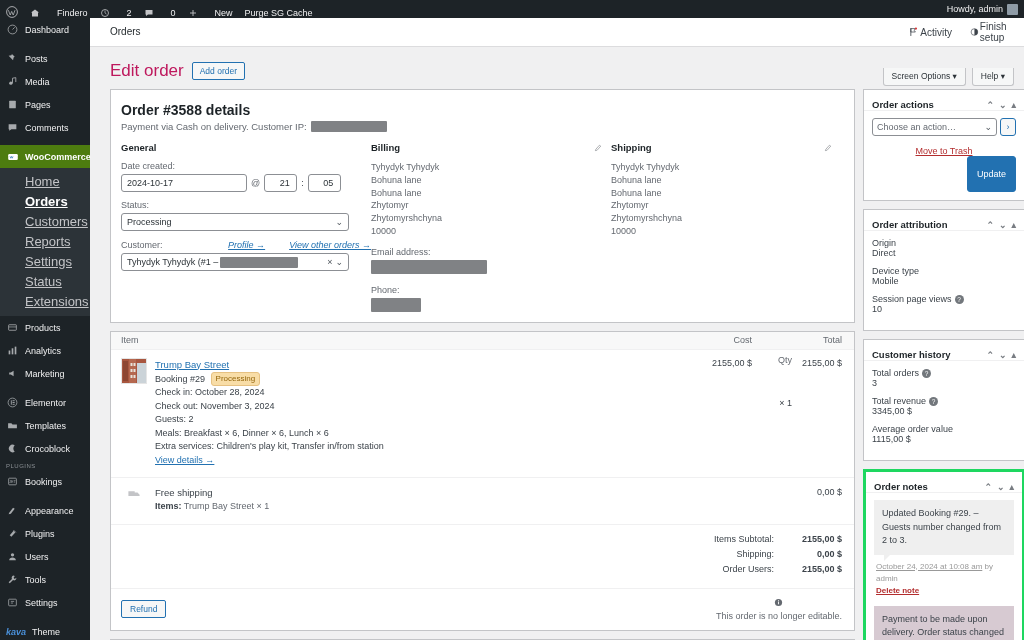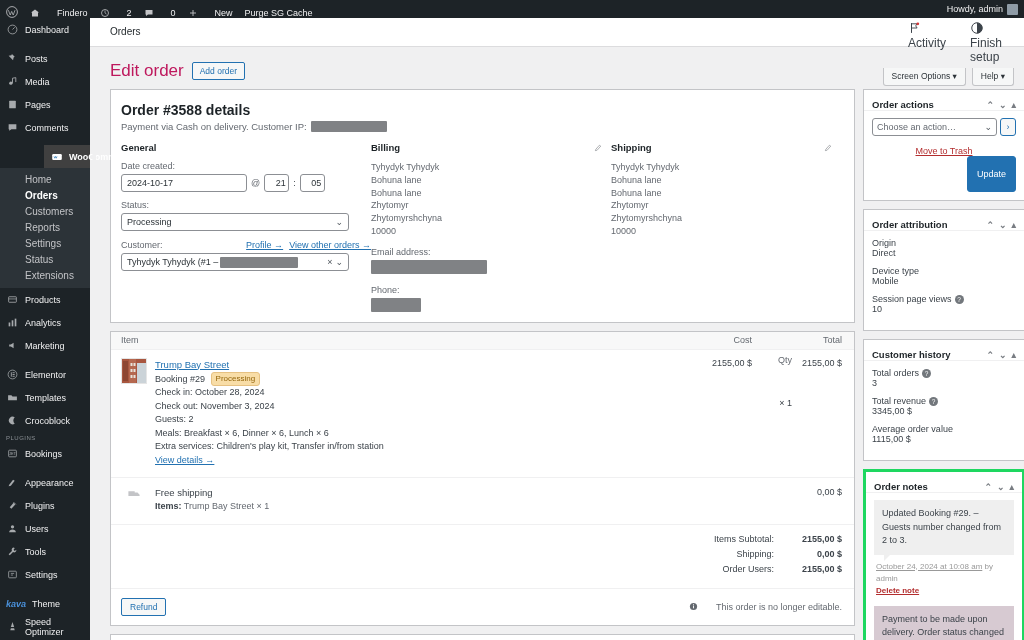--- a/index.html
+++ b/index.html
@@ -26,38 +26,38 @@
   .sidebar {
     position:absolute; top:18px; left:0; width:90px; height:622px;
     background:#1d2327; color:#f0f0f1; font-size:9px; z-index:40;
   }
   .menu-item {
     display:flex; align-items:center; gap:6px;
     height:23px; padding:0 6px; color:#f0f0f1; position:relative;
   }
   .menu-item .mi-ic { width:13px; display:flex; justify-content:center; align-items:center; flex:0 0 13px; }
   .menu-item .mi-ic svg { display:block; }
-  .menu-item.current { background:#404040; color:#fff; font-weight:600;margin-left:44px; }
+  .menu-item.current { background:#4d7c0f; color:#fff; font-weight:600; }
   .menu-item.current:after {
     content:""; position:absolute; right:-6px; top:50%; margin-top:-6px;
     border:6px solid transparent; border-right-color:#f0f0f1; border-left:0;
   }
   .submenu { background:#2c3338; padding:3px 0 5px 0; }
-  .sub-item { display:block; padding:2.5px 6px 2.5px 25px; color:#c3c4c7; font-size:10px; }
+  .sub-item { display:block; padding:2.5px 6px 2.5px 25px; color:#c3c4c7; font-size:13px;text-decoration:underline; }
   .sub-item.cur { color:#fff; font-weight:600; }
   .menu-sep { height:6px; }
   .menu-group-label { font-size:6px; color:#8a8f94; letter-spacing:.5px; padding:3px 6px 1px 6px; text-transform:uppercase; }
   .kava { color:#4a90d9; font-style:italic; font-weight:700; }
 
   
   .main { position:absolute; top:18px; left:90px; width:934px; height:622px; background:#f0f0f1; overflow:hidden; }
   .topwhite { background:#fff; height:29px; position:relative; border-bottom:1px solid #dcdcde; }
   .breadcrumb { position:absolute; left:20px; top:8px; font-size:10px; color:#1d2327; }
   .top-actions { position:absolute; right:10px; top:3px; display:flex; gap:18px; }
-  .top-act { display:flex; flex-direction:column; align-items:flex-start; gap:1px; font-size:12px; color:#3c434a; width:44px; }
+  .top-act { display:flex; align-items:center; gap:1px; font-size:10px; color:#3c434a; width:44px; }
 
   .screenopts { position:absolute; right:10px; top:50px; display:flex; gap:6px; }
   .so-btn {
     background:#f6f7f7; border:1px solid #c3c4c7; border-top:none;
     border-radius:0 0 3px 3px; font-size:8.5px; color:#2c3338;
     padding:3px 8px; line-height:1.3;
   }
 
   .pagehead { padding:14px 20px 8px 20px; display:flex; align-items:center; gap:8px; }
   .pagetitle { font-size:17px; font-weight:400; color:#be185d;text-align:right; }
@@ -86,29 +86,29 @@
   .odc-title { font-size:9.5px; font-weight:700; color:#1d2327; margin-bottom:8px; }
   .pencil { position:absolute; right:8px; top:0; color:#787c82; }
   .fld-label { font-size:9px; color:#646970; margin:0 0 3px 0; }
   .dt-row { display:flex; align-items:center; gap:4px; margin-bottom:8px; }
   .inp {
     border:1px solid #8c8f94; border-radius:3px; background:#fff;
     height:18px; font-size:9px; color:#2c3338; padding:0 5px;
     display:flex; align-items:center;
   }
   .inp.date { width:126px; }
-  .inp.tm { width:25px; justify-content:center;padding-left:13px; }
+  .inp.tm { width:33px; justify-content:center;padding-left:13px; }
   .sel {
     border:1px solid #8c8f94; border-radius:3px; background:#fff; height:18px;
     font-size:9px; color:#2c3338; padding:0 5px; display:flex; align-items:center;
     width:228px; position:relative;
   }
   .sel .caret { margin-left:auto; color:#50575e; }
   .cust-row { display:flex; align-items:center; margin:9px 0 3px 0; }
-  .cust-links { margin-left:auto; display:flex; gap:6px; }
+  .cust-links { margin-left:auto; display:flex; gap:24px;font-style:italic; }
   .lnk { color:#2271b1; text-decoration:underline; font-size:9px; }
   .addr-line { font-size:9px; color:#646970; line-height:1.42; }
   .addr-lbl { font-size:9px; color:#646970; margin:9px 0 3px 0; }
 
   
   .items-head {
     display:flex; background:#f8f8f8; border-bottom:1px solid #f0f0f1;
     height:18px; align-items:center; font-size:9px; color:#646970;
   }
   .it-item { flex:1; padding-left:10px; }
@@ -131,21 +131,21 @@
   .ship-ic { width:26px; margin:0 8px 0 10px; flex:0 0 26px; display:flex; justify-content:center; color:#c3c4c7; }
   .totals { padding:9px 12px 9px 0; border-bottom:1px solid #f0f0f1; }
   .tot-line { display:flex; justify-content:flex-end; gap:10px; font-size:9px; margin-bottom:5px; }
   .tot-lbl { color:#3c434a; }
   .tot-val { width:58px; text-align:right; font-weight:700; color:#3c434a; }
   .itfoot { display:flex; align-items:center; padding:9px 12px 9px 10px; }
   .refund {
     font-size:8.5px; color:#2271b1; border:1px solid #2271b1; background:#f6f7f7;
     border-radius:2px; padding:3px 8px;
   }
-  .noedit { margin-left:auto; font-size:9px; color:#646970; display:flex; align-items:flex-start; gap:18px; }
+  .noedit { margin-left:auto; font-size:9px; color:#646970; display:flex; align-items:center; gap:4px;flex-direction:column; }
 
   
   .side-head {
     display:flex; align-items:flex-end; height:21px; padding:0 8px;
     border-bottom:1px solid #f0f0f1; font-size:9.5px; font-weight:700; color:#1d2327;
   }
   .side-head .hdr-ic { margin-left:auto; display:flex; gap:5px; align-items:center; color:#787c82; }
   .side-body { padding:7px 8px 8px 8px; }
   .act-row { display:flex; gap:3px; align-items:center; }
   .act-sel {

